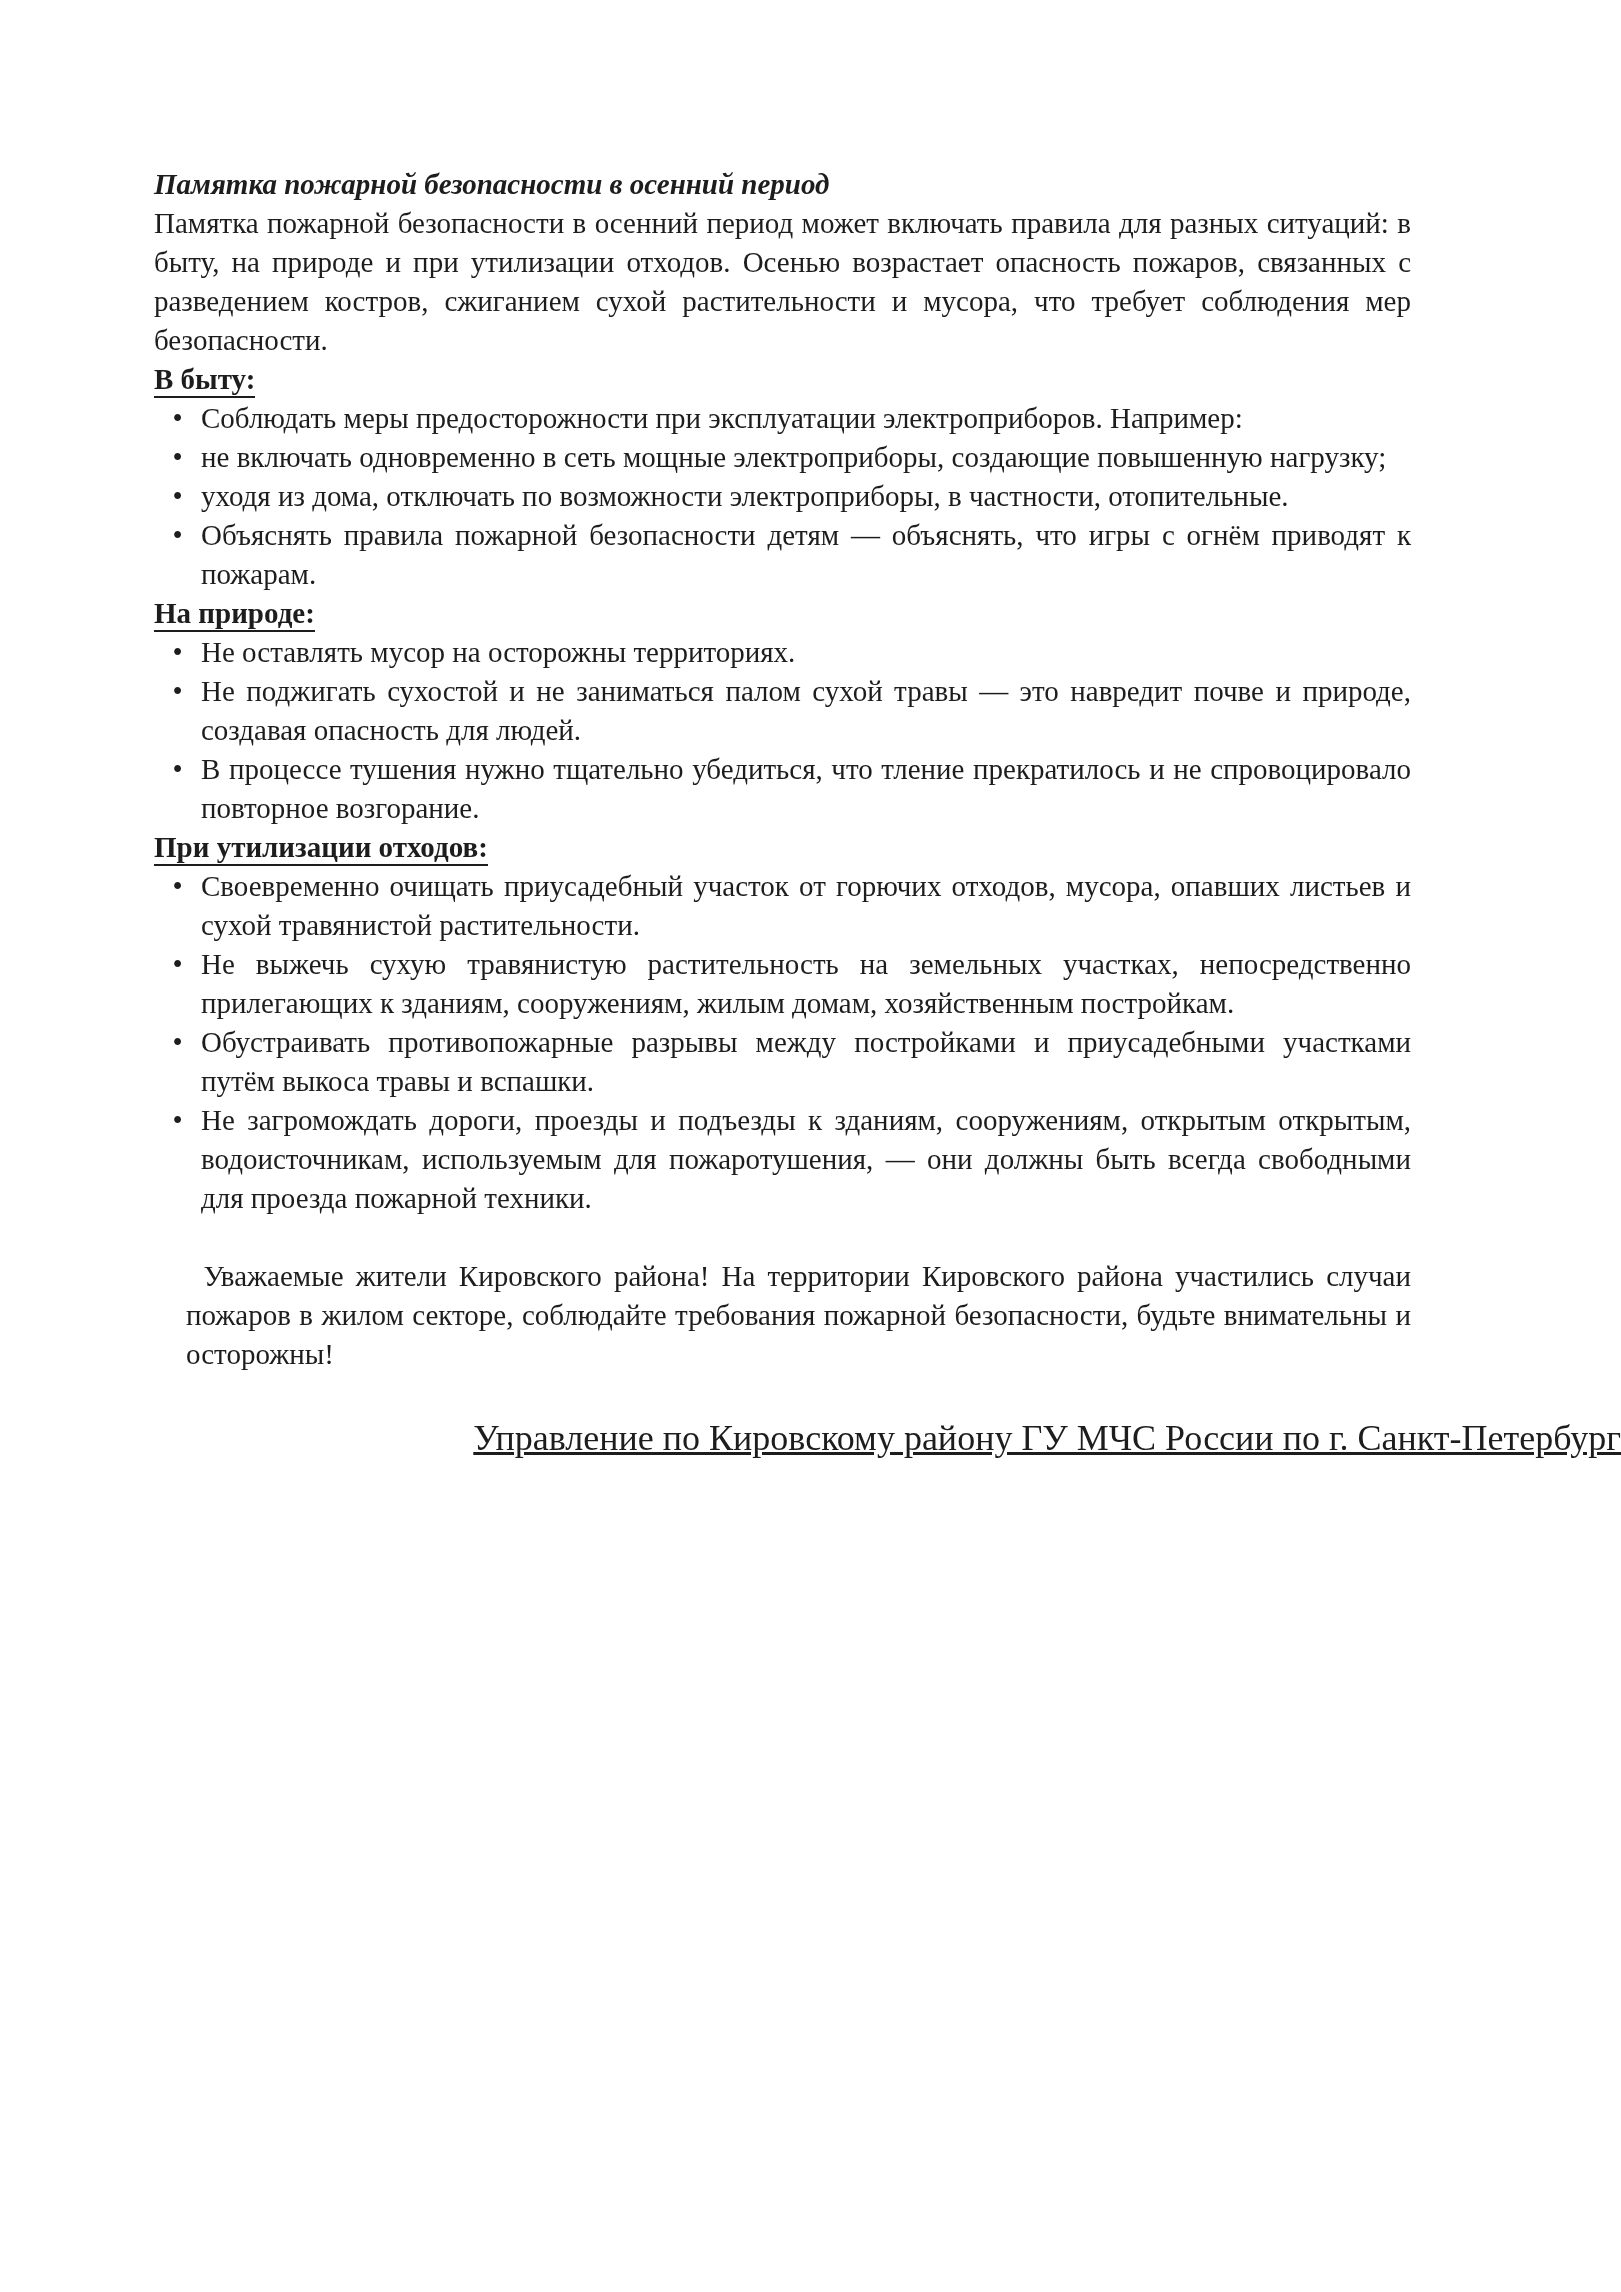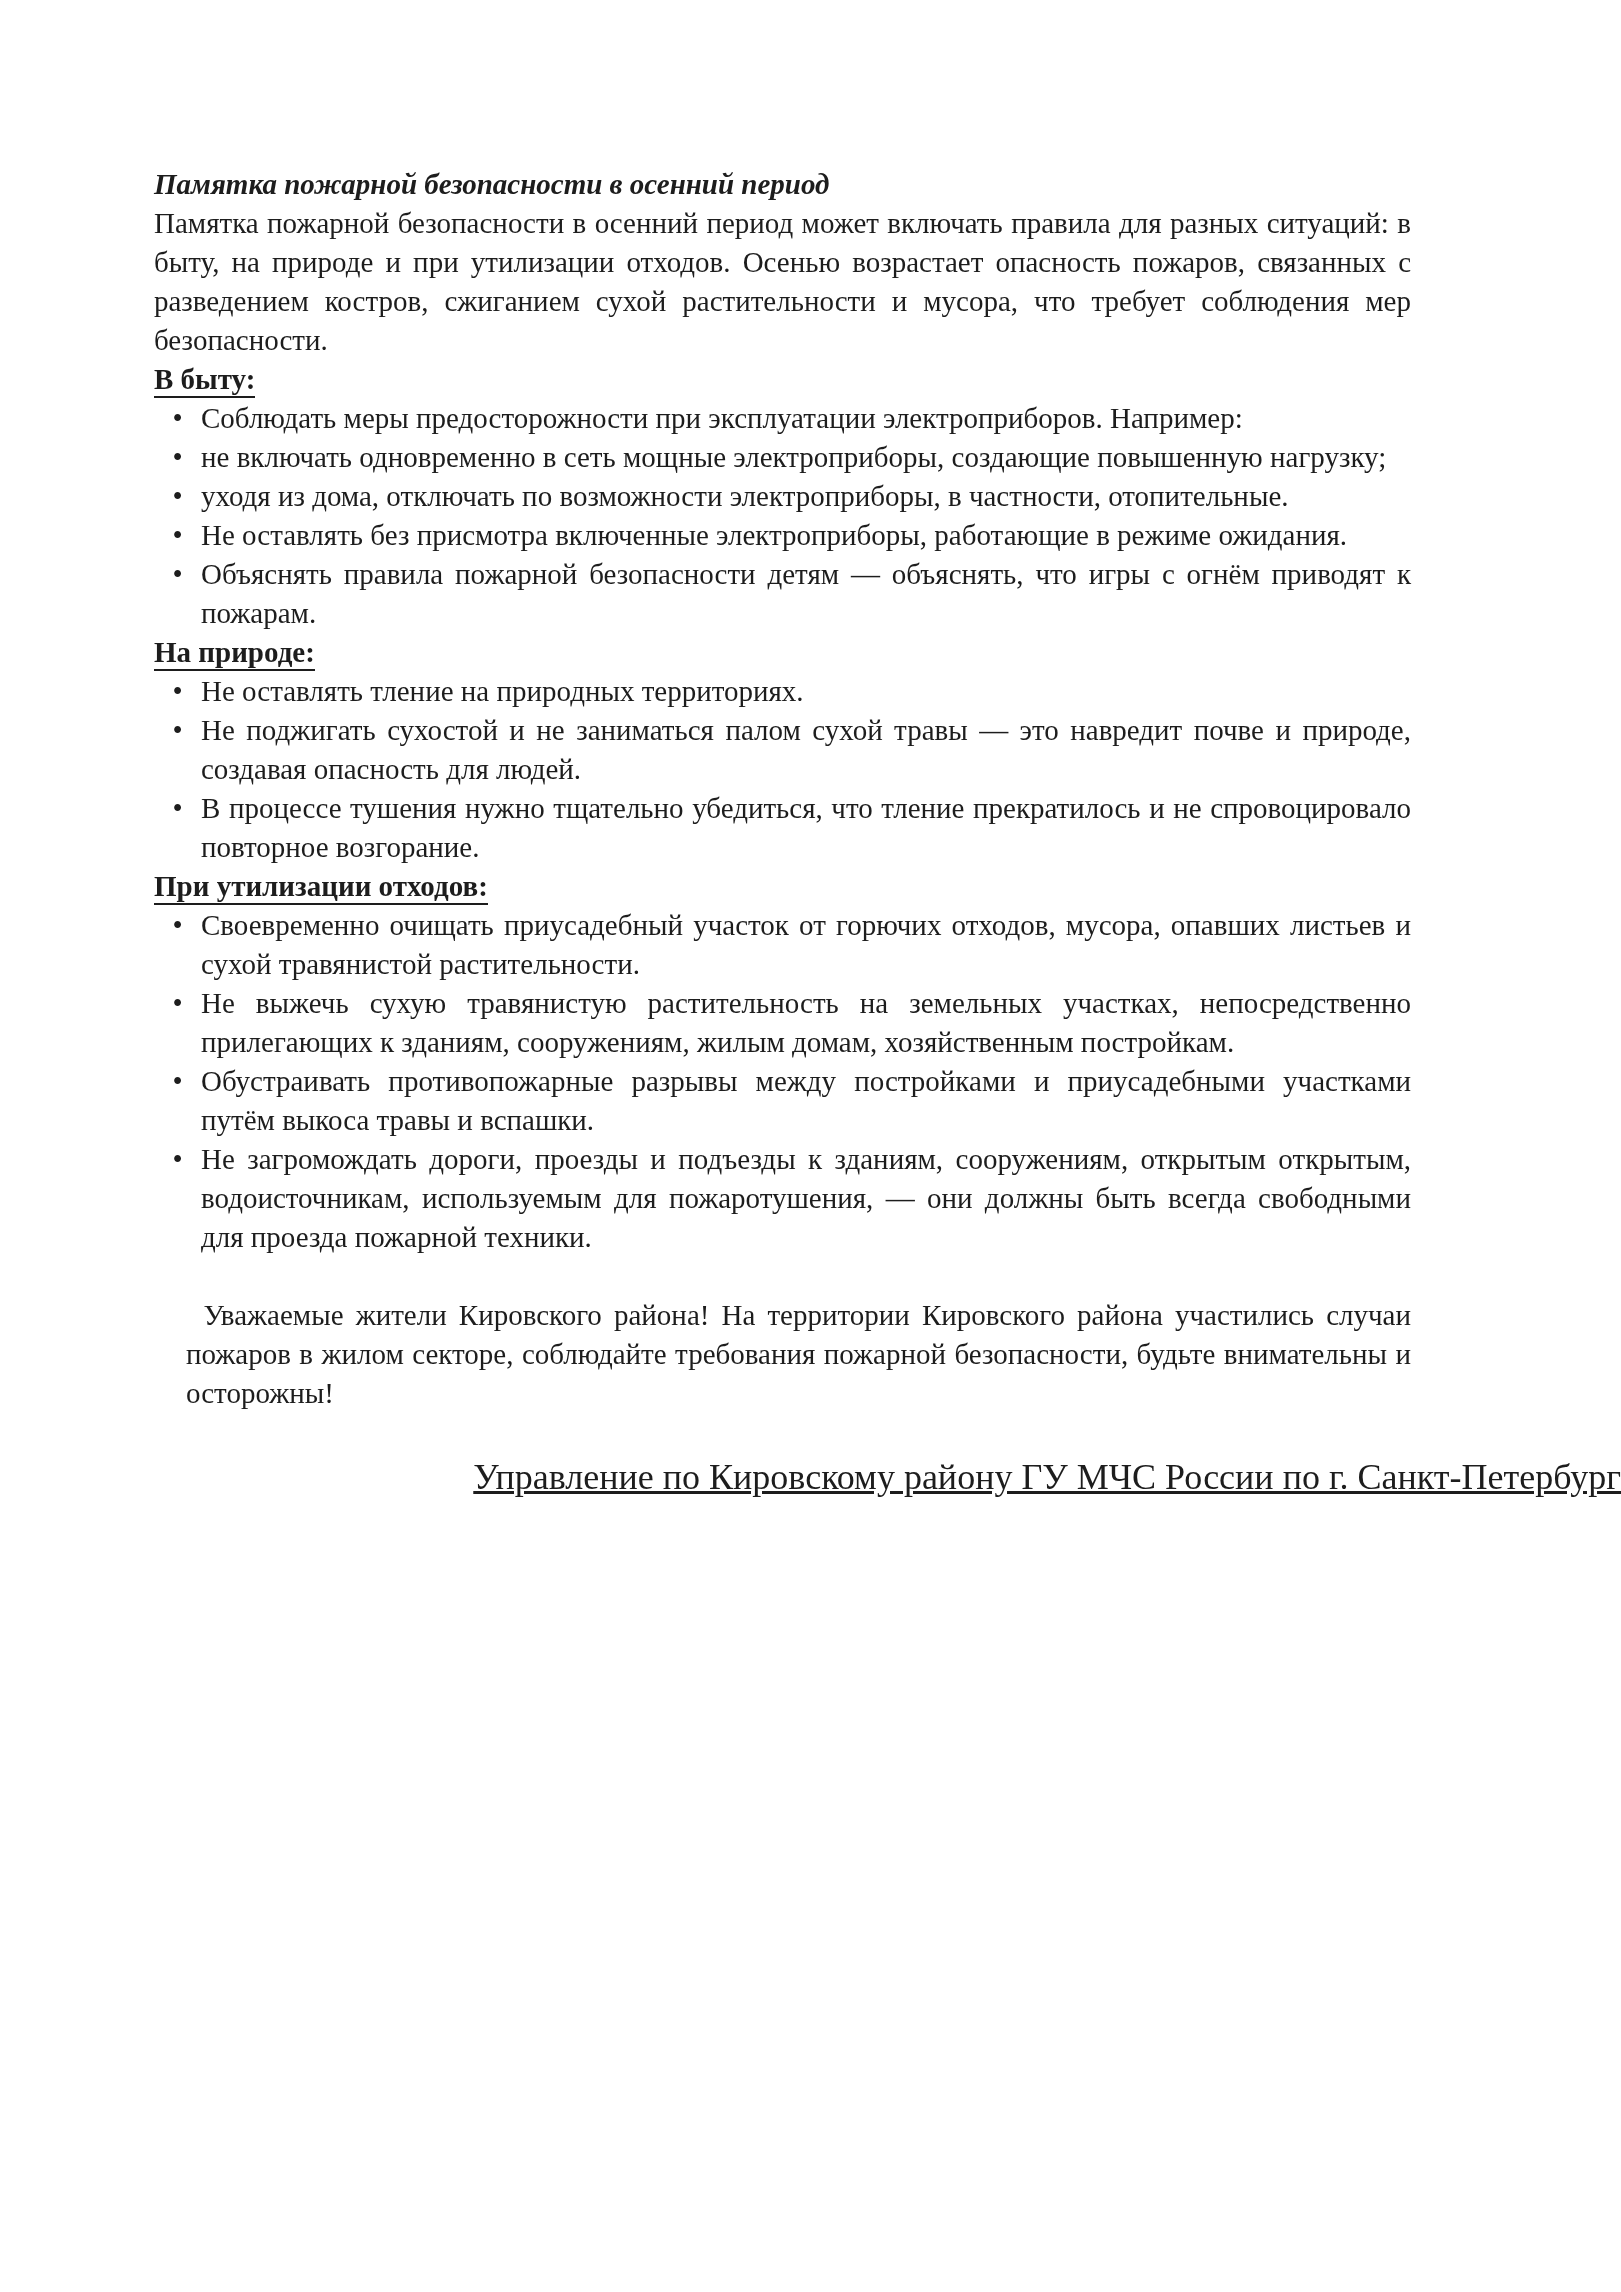--- a/index.html
+++ b/index.html
@@ -76,27 +76,26 @@
 
     <p class="doc-title">Памятка пожарной безопасности в осенний период</p>
 
     <p class="para">Памятка пожарной безопасности в осенний период может включать правила для разных ситуаций: в быту, на природе и при утилизации отходов. Осенью возрастает опасность пожаров, связанных с разведением костров, сжиганием сухой растительности и мусора, что требует соблюдения мер безопасности.</p>
 
     <p class="section-heading"><span class="u">В быту:</span></p>
     <ul class="bullets">
       <li>Соблюдать меры предосторожности при эксплуатации электроприборов. Например:</li>
       <li>не включать одновременно в сеть мощные электроприборы, создающие повышенную нагрузку;</li>
       <li>уходя из дома, отключать по возможности электроприборы, в частности, отопительные.</li>
-      <li>Не оставлять без присмотра включенные электроприборы, работающие в режиме ожидания.</li>
       <li>Объяснять правила пожарной безопасности детям — объяснять, что игры с огнём приводят к пожарам.</li>
     </ul>
 
     <p class="section-heading"><span class="u">На природе:</span></p>
     <ul class="bullets">
-      <li>Не оставлять тление на природных территориях.</li>
+      <li>Не оставлять мусор на осторожны территориях.</li>
       <li>Не поджигать сухостой и не заниматься палом сухой травы — это навредит почве и природе, создавая опасность для людей.</li>
       <li>В процессе тушения нужно тщательно убедиться, что тление прекратилось и не спровоцировало повторное возгорание.</li>
     </ul>
 
     <p class="section-heading"><span class="u">При утилизации отходов:</span></p>
     <ul class="bullets">
       <li>Своевременно очищать приусадебный участок от горючих отходов, мусора, опавших листьев и сухой травянистой растительности.</li>
       <li>Не выжечь сухую травянистую растительность на земельных участках, непосредственно прилегающих к зданиям, сооружениям, жилым домам, хозяйственным постройкам.</li>
       <li>Обустраивать противопожарные разрывы между постройками и приусадебными участками путём выкоса травы и вспашки.</li>
       <li>Не загромождать дороги, проезды и подъезды к зданиям, сооружениям, открытым открытым, водоисточникам, используемым для пожаротушения, — они должны быть всегда свободными для проезда пожарной техники.</li>

